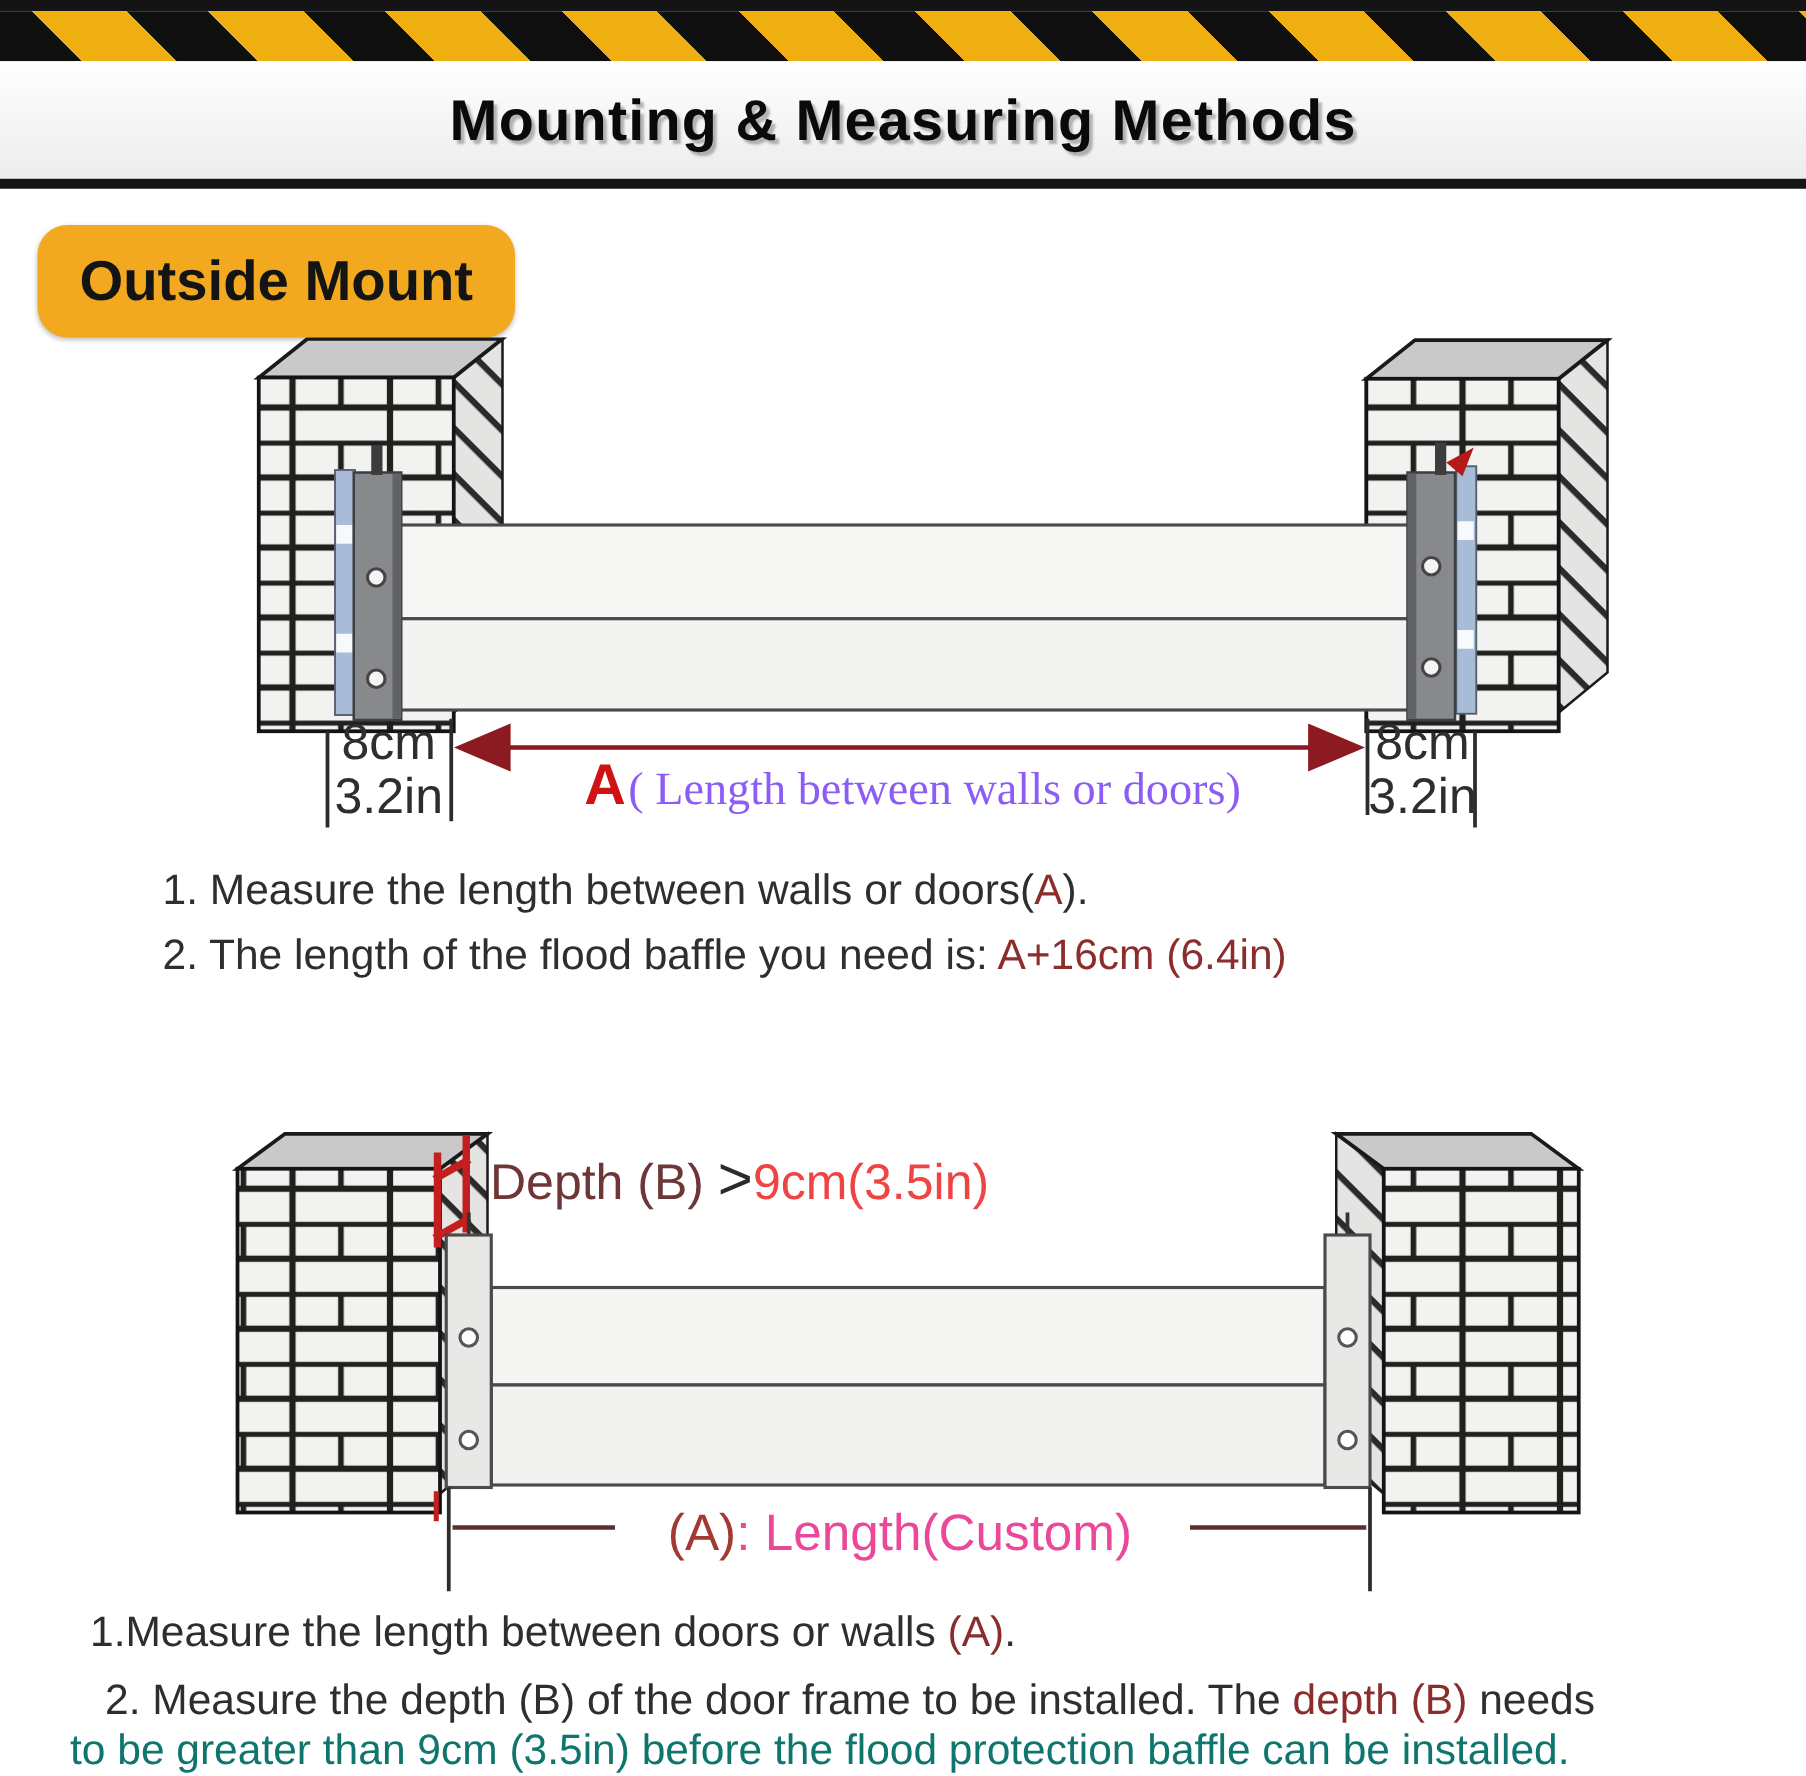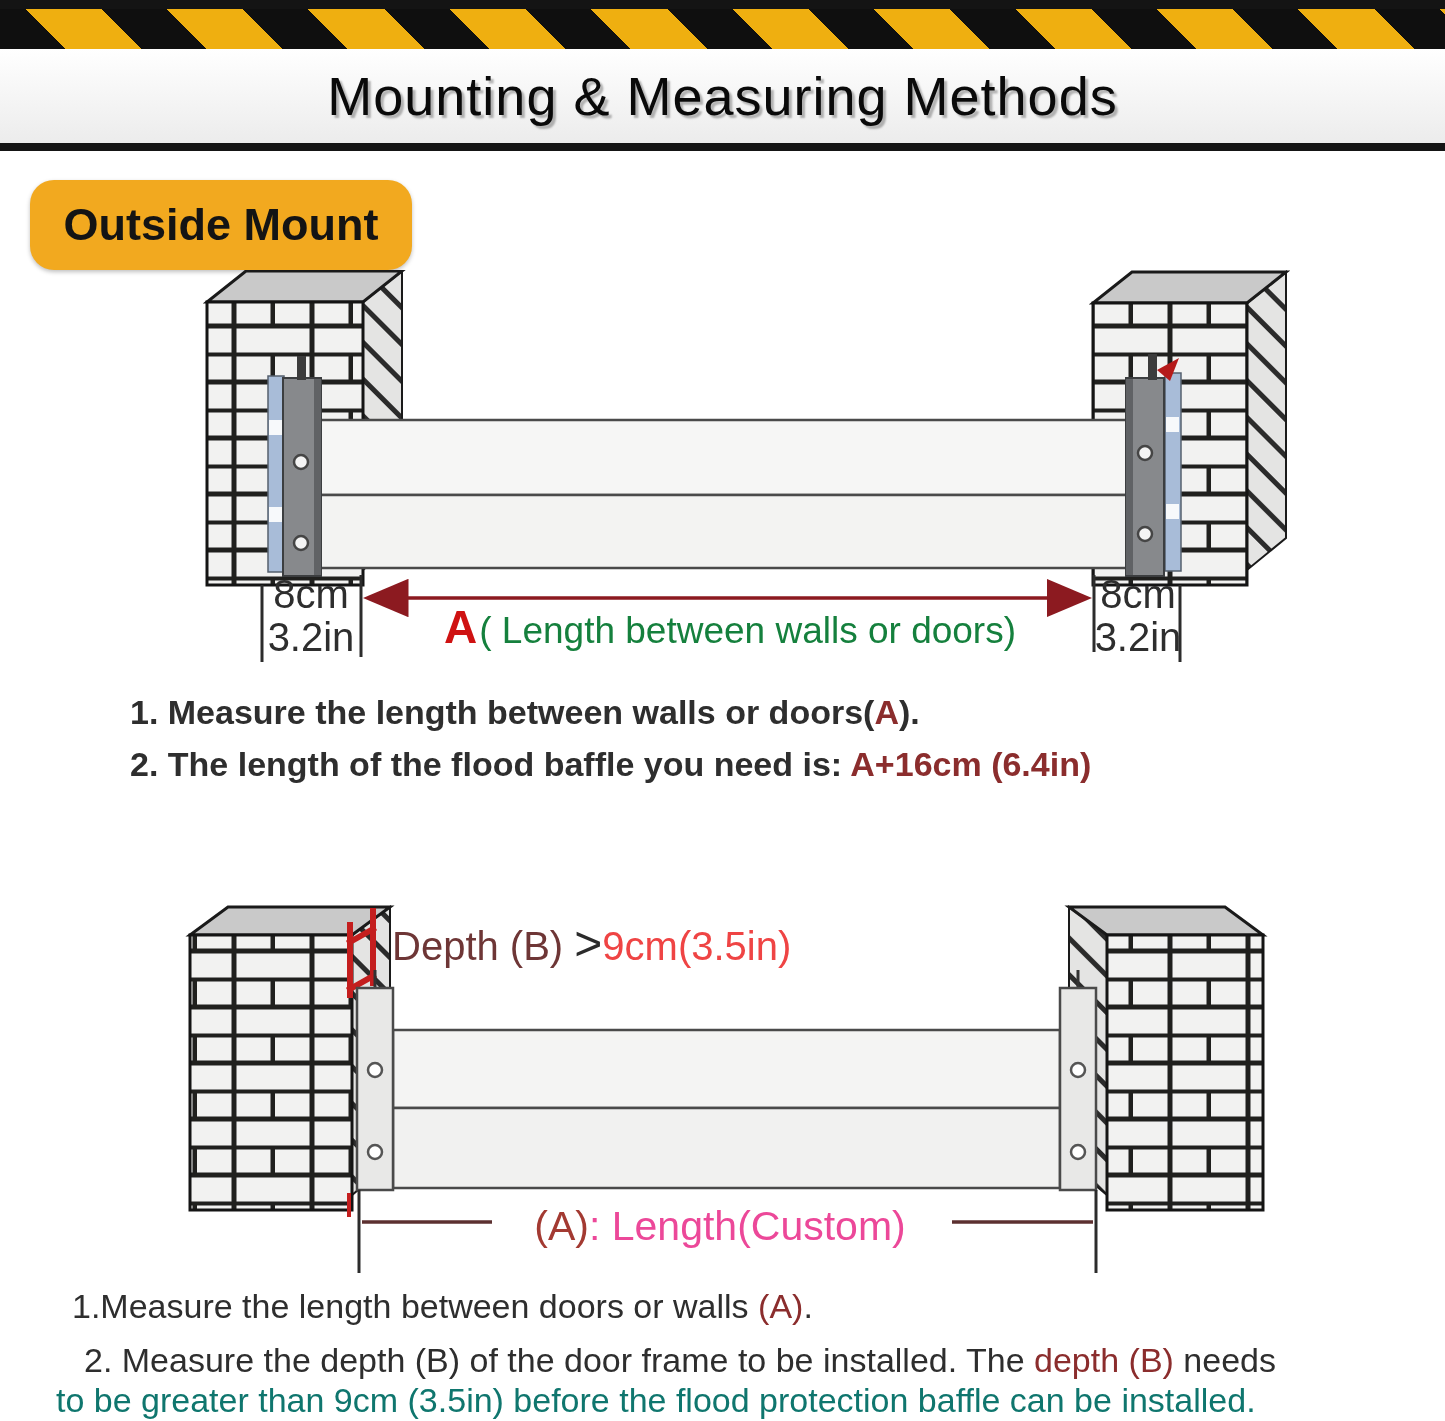--- a/index.html
+++ b/index.html
@@ -16,50 +16,50 @@
     position:absolute;left:0;top:9px;width:1445px;height:40px;
     background:repeating-linear-gradient(45deg,#0f0f0f 0 46px,#efaf10 46px 100px);
   }
   .title-band{
     position:absolute;left:0;top:49px;width:1445px;height:94px;
     background:linear-gradient(#ffffff,#ececec);
     border-bottom:8px solid #151515;
     display:flex;align-items:center;justify-content:center;
   }
   .page-title{
-    font-size:54px;font-weight:normal;color:#0a0a0a;letter-spacing:1px;
+    font-size:46px;font-weight:bold;color:#0a0a0a;letter-spacing:1px;
     text-shadow:3px 3px 2px rgba(0,0,0,0.28);
   }
   
   .badge{
     position:absolute;background:#f2a91f;border-radius:24px;
     display:flex;align-items:center;justify-content:center;
     color:#141414;font-weight:600;box-shadow:0 2px 4px rgba(0,0,0,0.25);
   }
   .badge.outside{left:30px;top:180px;width:382px;height:90px;font-size:45px;}
   .badge.inside{left:30px;top:813px;width:392px;height:92px;font-size:46px;}
   
   .diagram-svg{position:absolute;left:0;}
   
   .meas{position:absolute;color:#2e2e2e;font-size:40px;line-height:42px;}
   .meas.center{text-align:center;}
-  .span-caption{font-size:37px;color:#15803d;}
+  .span-caption{font-size:37px;color:#8b5cf6;font-family:Liberation Serif, serif;}
   .span-letter{font-size:46px;font-weight:800;color:#cf1212;padding-right:2px;}
   .depth-label{position:absolute;left:392px;top:916px;white-space:nowrap;font-size:40px;}
   .depth-name{color:#6e3636;}
   .depth-symbol{color:#2b2b2b;font-size:48px;}
   .depth-value{color:#ef4444;}
   .length-label{position:absolute;left:480px;top:1203px;width:480px;text-align:center;font-size:41px;white-space:nowrap;}
   .length-letter{color:#a33a32;}
   .length-caption{color:#ec4899;}
   
   .steps{position:absolute;color:#2e2e2e;font-size:34px;line-height:40px;}
   .steps .line{margin-bottom:12px;white-space:nowrap;}
   .hl{color:#8b2d2d;}
-  .steps-outside{left:130px;top:692px;font-weight:bold;}
+  .steps-outside{left:130px;top:692px;}
   .step-inside-1{position:absolute;left:72px;top:1287px;color:#2e2e2e;font-size:34px;white-space:nowrap;}
   .step-inside-2{position:absolute;left:84px;top:1341px;color:#2e2e2e;font-size:34px;white-space:nowrap;}
   .step-inside-3{position:absolute;left:56px;top:1381px;color:#0f766e;font-size:34px;white-space:nowrap;}
 </style>
 </head>
 <body>
 
 <div id="page">
 
   <div class="tape-topline"></div>

